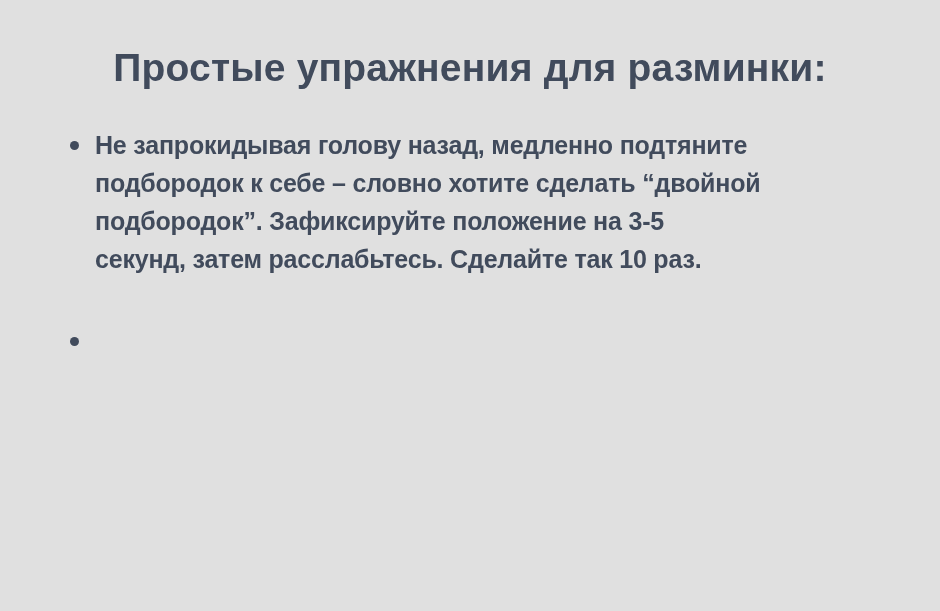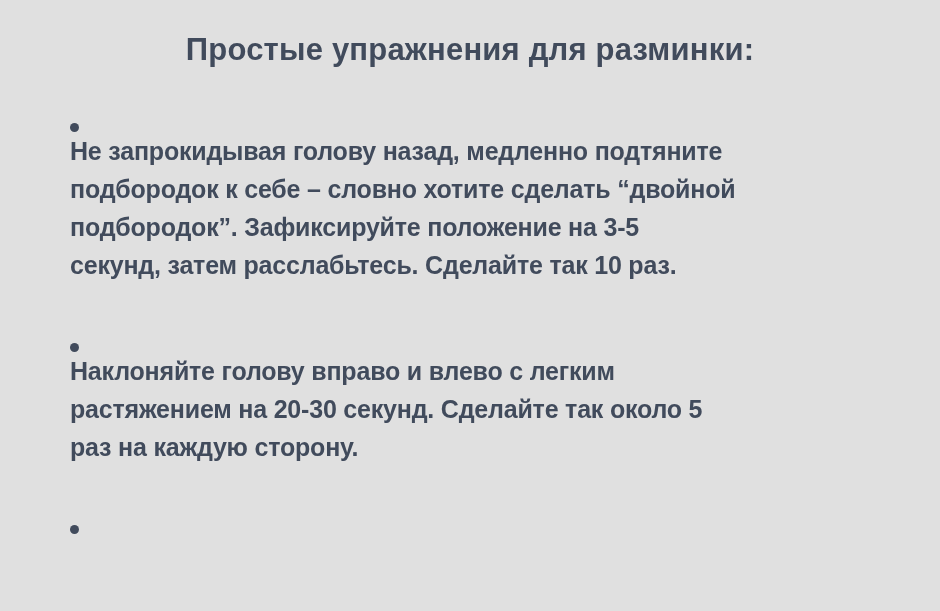--- a/index.html
+++ b/index.html
@@ -18,38 +18,37 @@
     color:var(--ink);
     overflow:hidden;
   }
   .slide{
     width:940px;
     height:611px;
     box-sizing:border-box;
     padding:30px 46px 0 70px;
   }
   .title{
-    margin:0;
+    margin:18px;
     padding:0 24px 0 0;
     text-align:center;
-    font-size:31px;
+    font-size:39px;
     line-height:40px;
     font-weight:700;
     letter-spacing:0.2px;
   }
   .list{
     list-style:none;
     margin:38px 0 0 0;
     padding:0;
   }
   .item{
     display:flex;
     align-items:flex-start;
     margin:0 0 44px 0;
-    flex-direction:column;
   }
   .dot{
     flex:0 0 9px;
     width:9px;
     height:9px;
     border-radius:50%;
     background:var(--ink);
     margin:15px 16px 0 0;
   }
   .txt{
@@ -68,21 +67,15 @@
   <ul class="list">
     <li class="item">
       <span class="dot"></span>
       <span class="txt">Не запрокидывая голову назад, медленно подтяните
 подбородок к себе – словно хотите сделать “двойной
 подбородок”. Зафиксируйте положение на 3-5
 секунд, затем расслабьтесь. Сделайте так 10 раз.</span>
     </li>
     <li class="item">
       <span class="dot"></span>
-      <span class="txt">Наклоняйте голову вправо и влево с легким
-растяжением на 20-30 секунд. Сделайте так около 5
-раз на каждую сторону.</span>
-    </li>
-    <li class="item">
-      <span class="dot"></span>
     </li>
   </ul>
 </div>
 
 </body></html>

